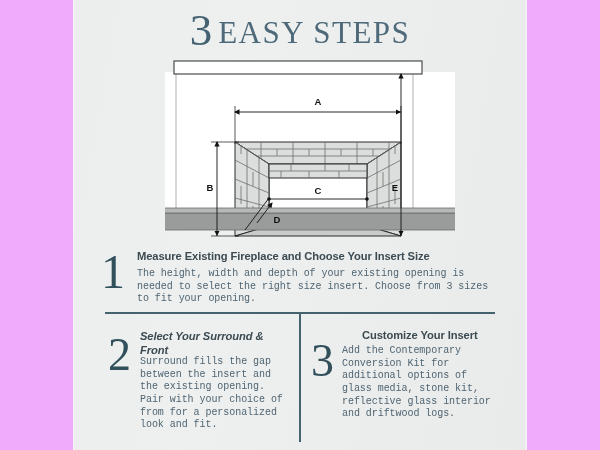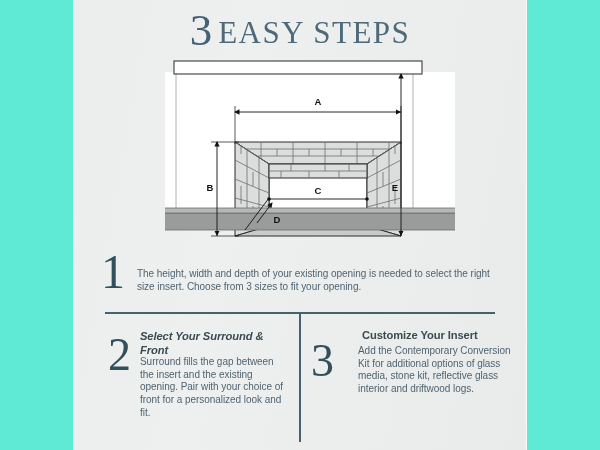--- a/index.html
+++ b/index.html
@@ -7,21 +7,21 @@
     padding: 0;
     background: #ffffff;
   }
   body {
     font-family: "Liberation Sans", sans-serif;
   }
   #infographic {
     position: relative;
     width: 600px;
     height: 450px;
-    background: #5eead4;
+    background: #f0abfc;
     overflow: hidden;
   }
   
   .panel {
     position: absolute;
     left: 73px;
     top: 0;
     width: 454px;
     height: 450px;
     background: linear-gradient(100deg, #eceeed 0%, #eef0ef 35%, #e9ebea 100%);
@@ -83,21 +83,21 @@
     position: absolute;
     font-family: "Liberation Sans", sans-serif;
     font-weight: bold;
     color: #3c4a52;
     font-size: 11.2px;
     line-height: 1.22;
     letter-spacing: -0.1px;
   }
   .step-body {
     position: absolute;
-    font-family: Liberation Sans, sans-serif;
+    font-family: Liberation Mono, monospace;
     color: #4f6472;
     font-size: 10px;
     line-height: 1.27;
     letter-spacing: -0.05px;
   }
 
   
   #step1-num  { left: 101px; top: 248px; font-size: 48px; }
   #step1-head { left: 137px; top: 250px; width: 370px; }
   #step1-body { left: 137px; top: 268px; width: 360px; }
@@ -117,21 +117,21 @@
   }
 
   
   #step2-num  { left: 108px; top: 332px; }
   #step2-head { left: 140px; top: 330px; width: 145px; font-style: italic; }
   #step2-body { left: 140px; top: 356px; width: 150px; }
 
   
   #step3-num  { left: 311px; top: 338px; }
   #step3-head { left: 350px; top: 329px; width: 165px; margin-left: 12px; }
-  #step3-body { left: 358px; top: 345px; width: 160px; }
+  #step3-body { left: 342px; top: 345px; width: 160px; }
 </style>
 </head>
 <body>
 
 <div id="infographic">
 
   <div class="panel"></div>
   <div class="panel-edge-left"></div>
   <div class="panel-edge-right"></div>
 
@@ -254,26 +254,27 @@
       <line x1="104" y1="141" x2="202" y2="141" stroke="#111" stroke-width="0.9" marker-start="url(#dot)" marker-end="url(#dot)"></line>
       <text x="153" y="136" font-family="Liberation Sans, sans-serif" font-size="9.5" font-weight="bold" fill="#111" text-anchor="middle">C</text>
 
       <line x1="104" y1="140" x2="80" y2="172" stroke="#111" stroke-width="0.9"></line>
       <line x1="107" y1="145" x2="92" y2="165" stroke="#111" stroke-width="0.9" marker-start="url(#arrL)"></line>
       <text x="112" y="165" font-family="Liberation Sans, sans-serif" font-size="9.5" font-weight="bold" fill="#111" text-anchor="middle">D</text>
     </svg>
   </div>
 
   <div class="step-num" id="step1-num">1</div>
+  <div class="step-head" id="step1-head">Measure Existing Fireplace and Choose Your Insert Size</div>
   <div class="step-body" id="step1-body">The height, width and depth of your existing opening is needed to select the right size insert. Choose from 3 sizes to fit your opening.</div>
 
   <div class="h-divider"></div>
   <div class="v-divider"></div>
 
   <div class="step-num" id="step2-num">2</div>
   <div class="step-head" id="step2-head">Select Your Surround &amp; Front</div>
-  <div class="step-body" id="step2-body">Surround fills the gap between the insert and the existing opening. Pair with your choice of front for a personalized look and fit.</div>
+  <div class="step-body" id="step2-body">Surround fills the gap between the insert and the existing opening. Pair with your choice of from for a personalized look and fit.</div>
 
   <div class="step-num" id="step3-num">3</div>
   <div class="step-head" id="step3-head">Customize Your Insert</div>
   <div class="step-body" id="step3-body">Add the Contemporary Conversion Kit for additional options of glass media, stone kit, reflective glass interior and driftwood logs.</div>
 
 </div>
 
 </body></html>

